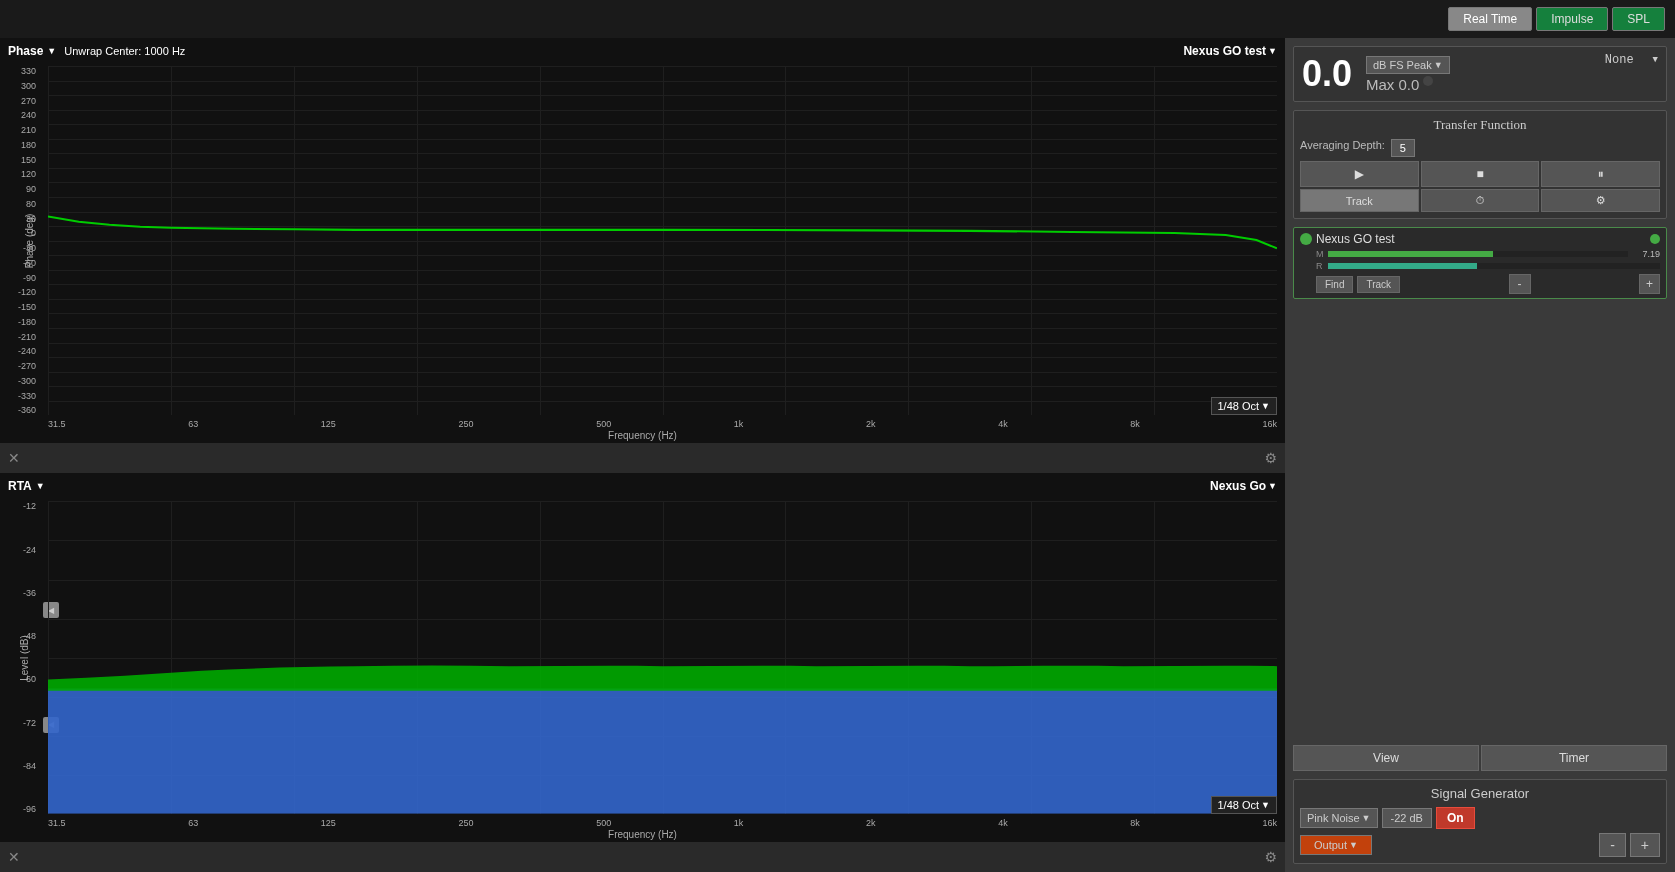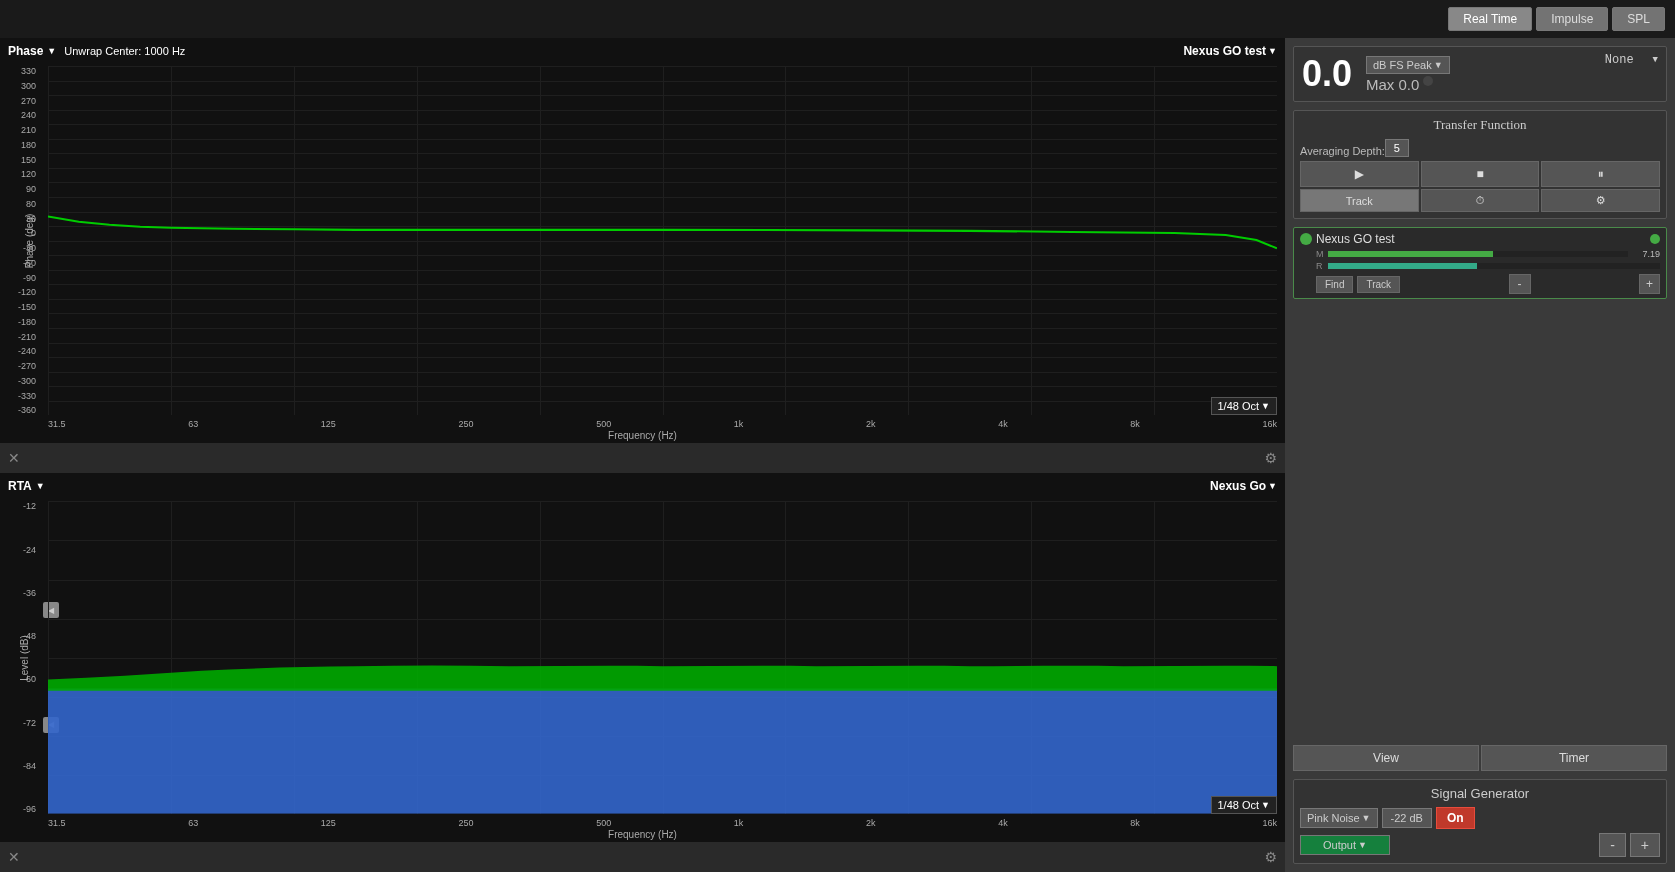--- a/index.html
+++ b/index.html
@@ -18,21 +18,21 @@
       background: #1a1a1a;
       height: 38px;
       display: flex;
       align-items: center;
       justify-content: flex-end;
       padding-right: 10px;
       gap: 4px;
       flex-shrink: 0;
     }
     .top-btn {
-      background: #737373;
+      background: #15803d;
       color: #ddd;
       border: 1px solid #777;
       padding: 4px 14px;
       cursor: pointer;
       font-size: 12px;
       border-radius: 2px;
     }
     .top-btn.active {
       background: #888;
       color: #fff;
@@ -251,21 +251,22 @@
     }
     .tf-title {
       text-align: center;
       font-size: 13px;
       color: #ccc;
       margin-bottom: 6px;
       font-family: Liberation Serif, serif;
     }
     .avg-row {
       display: flex;
-      align-items: flex-end;
+      align-items: flex-start;
+      gap: 6px;
       font-size: 11px;
       color: #bbb;
     }
     .avg-val {
       background: #555;
       border: 1px solid #777;
       color: #fff;
       padding: 2px 8px;
       font-size: 11px;
     }
@@ -474,24 +475,24 @@
       font-size: 12px;
       font-weight: bold;
       cursor: pointer;
     }
     .output-row {
       display: flex;
       align-items: center;
       gap: 4px;
     }
     .output-dropdown {
-      background: #15803d;
+      background: #c2410c;
       border: 1px solid #777;
       color: #ccc;
-      padding: 3px 22px;
+      padding: 3px 13px;
       font-size: 11px;
       cursor: pointer;
       display: flex;
       align-items: center;
       gap: 2px;
     }
     .minus-btn {
       background: #555;
       border: 1px solid #777;
       color: #ccc;

